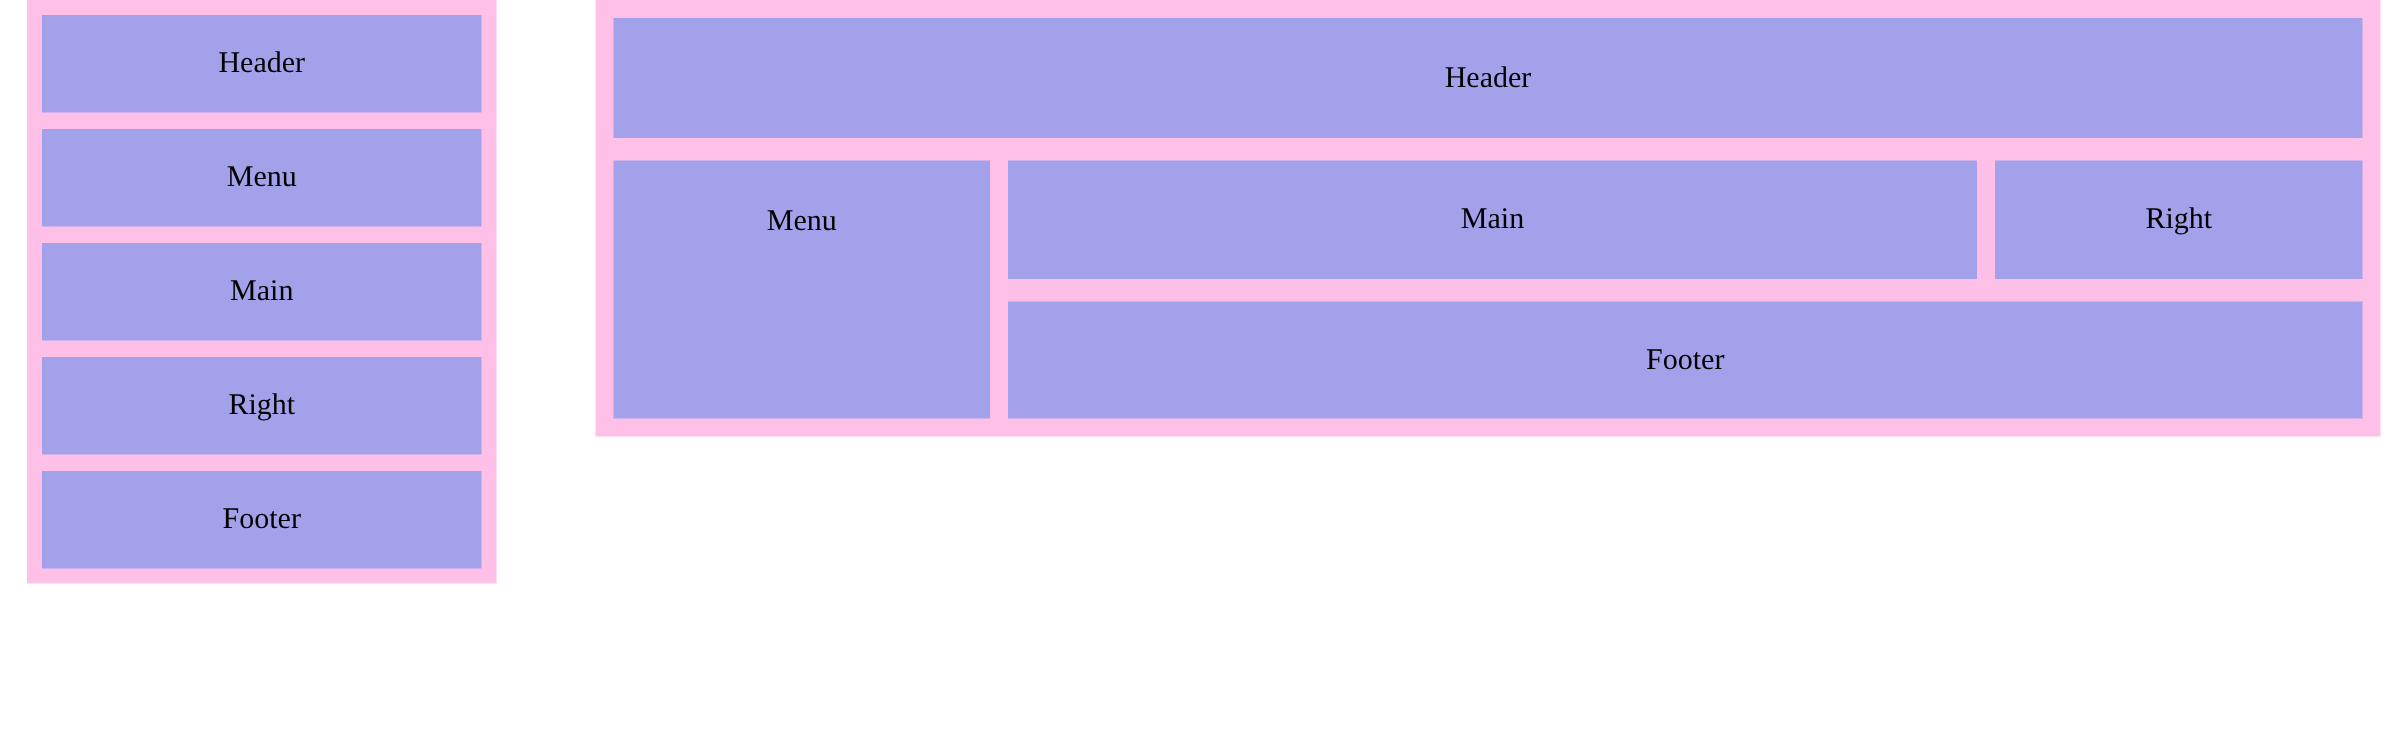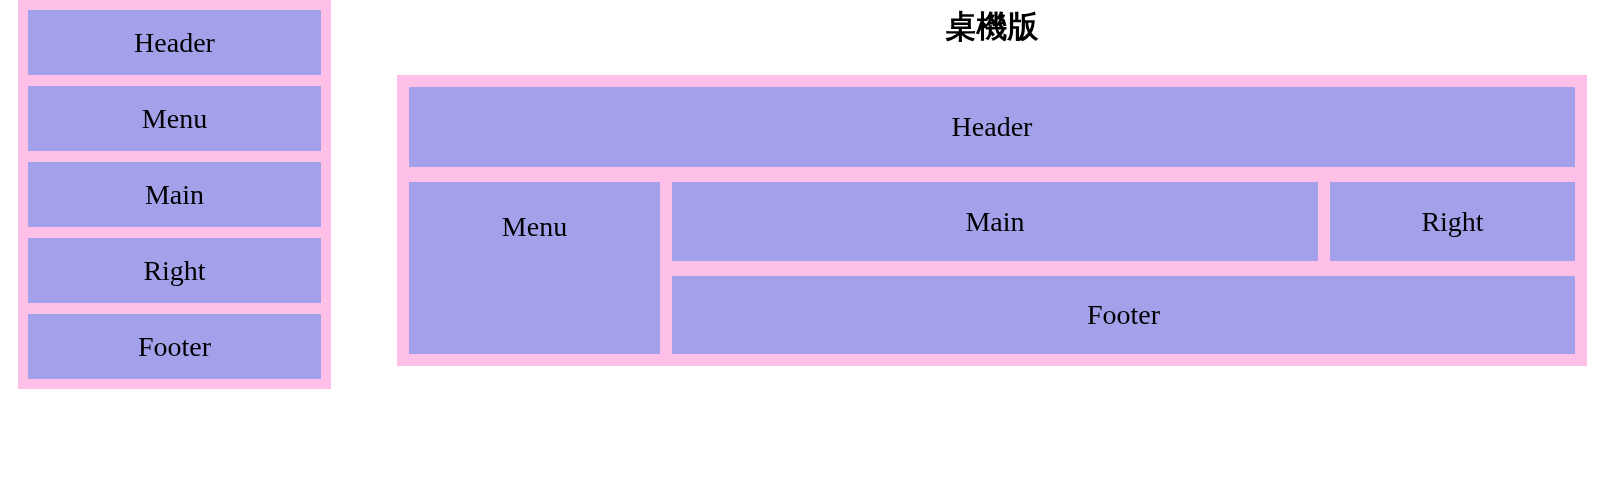--- a/index.html
+++ b/index.html
@@ -48,21 +48,21 @@
     padding: 12px;
     display: grid;
     grid-template-columns: 251px 1fr 245px;
     grid-template-rows: 80px 79px 78px;
     gap: 15px 12px;
   }
 
   .cell {
     background: var(--purple);
     color: var(--label-color);
-    font-size: 28px;
+    font-size: 20px;
     display: flex;
     align-items: center;
     justify-content: center;
     text-align: center;
   }
   .d-header { grid-column: 1 / -1; grid-row: 1; }
   .d-menu   { grid-column: 1; grid-row: 2 / 4; align-items: flex-start; padding-top: 29px; }
   .d-main   { grid-column: 2; grid-row: 2; }
   .d-right  { grid-column: 3; grid-row: 2; }
   .d-footer { grid-column: 2 / -1; grid-row: 3; }
@@ -76,21 +76,20 @@
     <div class="layout-box mobile-grid">
       <div class="cell">Header</div>
       <div class="cell">Menu</div>
       <div class="cell">Main</div>
       <div class="cell">Right</div>
       <div class="cell">Footer</div>
     </div>
   </section>
 
   <section class="panel desktop">
-    <h2 class="section-title">桌機版</h2>
     <div class="layout-box desktop-grid">
       <div class="cell d-header">Header</div>
       <div class="cell d-menu">Menu</div>
       <div class="cell d-main">Main</div>
       <div class="cell d-right">Right</div>
       <div class="cell d-footer">Footer</div>
     </div>
   </section>
 
 </div>

